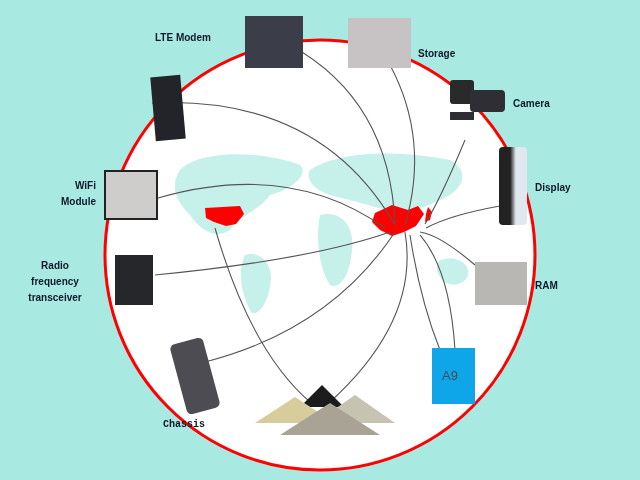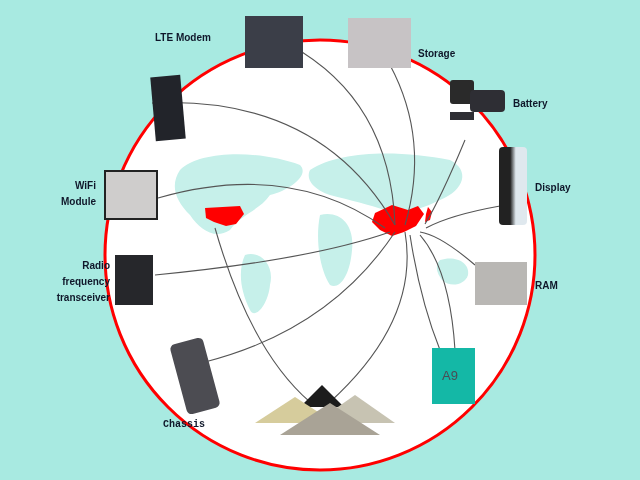--- a/index.html
+++ b/index.html
@@ -55,29 +55,29 @@
   <div class="comp" style="left:499px;top:147px;width:28px;height:78px;background:linear-gradient(90deg,#222 40%,#dfe8ee 60%);border-radius:4px;"></div>
   <div class="comp" style="left:115px;top:255px;width:38px;height:50px;background:#26272b;"></div>
   <div class="comp" style="left:475px;top:262px;width:52px;height:43px;background:#b9b7b4;"></div>
   <div class="comp" style="left:178px;top:340px;width:34px;height:72px;background:#4c4c52;border-radius:5px;transform:rotate(-15deg);"></div>
   <div class="comp" style="left:255px;top:385px;width:130px;height:50px;">
     <div style="position:absolute;left:45px;top:0;width:0;height:0;border-left:22px solid transparent;border-right:22px solid transparent;border-bottom:22px solid #1c1c1c;"></div>
     <div style="position:absolute;left:0;top:12px;width:0;height:0;border-left:40px solid transparent;border-right:40px solid transparent;border-bottom:26px solid #d6cc9c;"></div>
     <div style="position:absolute;left:60px;top:10px;width:0;height:0;border-left:40px solid transparent;border-right:40px solid transparent;border-bottom:28px solid #c7c3b2;"></div>
     <div style="position:absolute;left:25px;top:18px;width:0;height:0;border-left:50px solid transparent;border-right:50px solid transparent;border-bottom:32px solid #a9a396;"></div>
   </div>
-  <div class="comp" style="left:432px;top:348px;width:43px;height:56px;background:#14b8a6;">
+  <div class="comp" style="left:432px;top:348px;width:43px;height:56px;background:#0ea5e9;">
     <span style="position:absolute;left:10px;top:20px;color:#4a4c55;font-size:13px;">A9</span>
   </div>
 
   
   <div class="label" style="left:155px;top:30px;">LTE Modem</div>
   <div class="label" style="left:418px;top:46px;">Storage</div>
-  <div class="label" style="left:513px;top:96px;">Battery</div>
+  <div class="label" style="left:513px;top:96px;">Camera</div>
   <div class="label r" style="left:20px;top:178px;width:76px;white-space:pre;">WiFi
 Module</div>
   <div class="label" style="left:535px;top:180px;">Display</div>
-  <div class="label r" style="left:0;top:258px;width:110px;white-space:pre;">Radio
+  <div class="label r" style="left:0;top:258px;width:110px;white-space:pre;text-align:center;">Radio
 frequency
 transceiver</div>
   <div class="label" style="left:535px;top:278px;text-align:right;">RAM</div>
   <div class="label" style="left:163px;top:417px;font-family:Liberation Mono, monospace;">Chassis</div>
 </div>
 
 </body></html>

